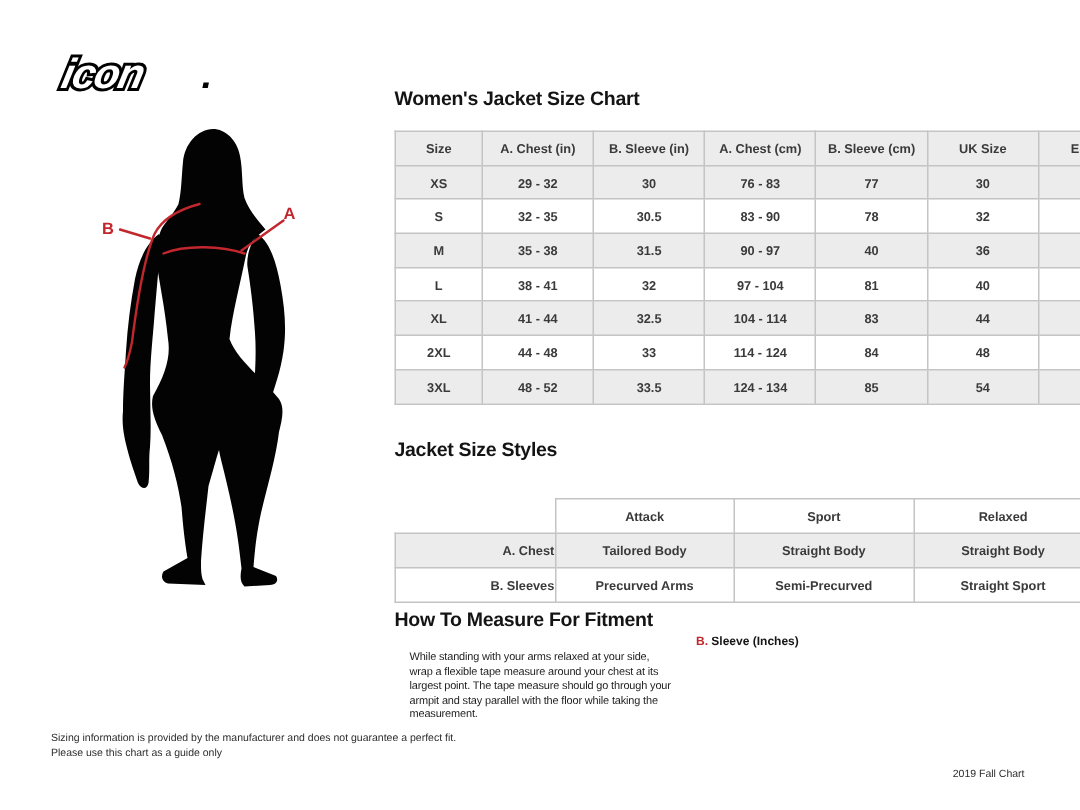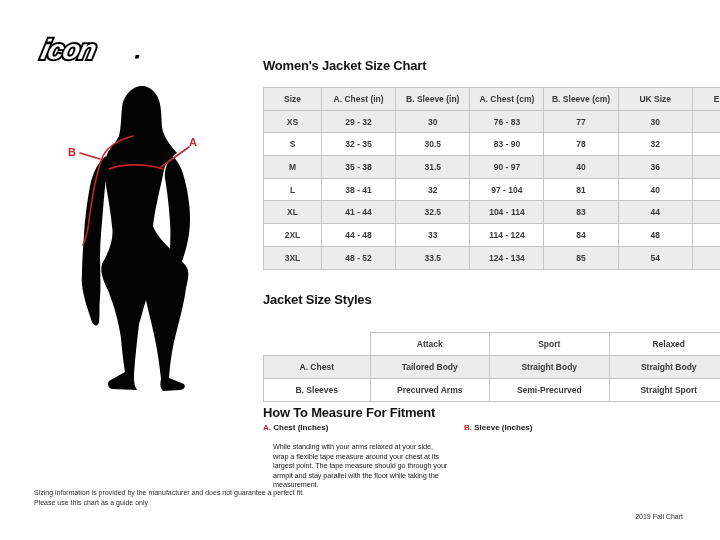--- a/index.html
+++ b/index.html
@@ -27,21 +27,21 @@
 
   #size-table { position:absolute; left:263px; top:87px; width:504px; }
   #size-table th, #size-table td { height:21.7px; }
   #size-table th:first-child, #size-table td:first-child { width:57px; }
   #size-table thead th { background:#ececec; }
   #size-table tbody tr:nth-child(odd) td { background:#ececec; }
   #size-table tbody tr:nth-child(even) td { background:#ffffff; }
 
   #styles-table { position:absolute; left:263px; top:332px; width:466px; }
   #styles-table th, #styles-table td { height:22px; }
-  #styles-table th:first-child, #styles-table td:first-child { width:106px; }
+  #styles-table th:first-child, #styles-table td:first-child { width:106px;text-align:right; }
   #styles-table thead th { background:#ffffff; }
   #styles-table thead th.ghost { border:none; background:transparent; }
   #styles-table tbody tr:nth-child(1) td { background:#ececec; }
   #styles-table tbody tr:nth-child(2) td { background:#ffffff; }
 
   
   #fitment { position:absolute; left:263px; top:423px; width:440px; display:flex; }
   .fit-col { width:195px; margin-right:6px; }
   .fit-col:last-child { width:200px; margin-right:0; }
   .fit-head { font-size:8px; font-weight:bold; color:#161616; margin:0 0 1px 0; }
@@ -248,24 +248,20 @@
           <td>Precurved Arms</td>
           <td>Semi-Precurved</td>
           <td>Straight Sport</td>
         </tr>
       </tbody>
     </table>
 
   <h2 class="section-title" id="title-fitment">How To Measure For Fitment</h2>
   <div id="fitment">
     <div class="fit-col">
-      <p class="fit-head">
-        <span class="red">A.</span>
-        <span>Chest (Inches)</span>
-      </p>
       <p class="fit-body">While standing with your arms relaxed at your side, wrap a flexible tape measure around your chest at its largest point. The tape measure should go through your armpit and stay parallel with the floor while taking the measurement.</p>
     </div>
     <div class="fit-col">
       <p class="fit-head">
         <span class="red">B.</span>
         <span>Sleeve (Inches)</span>
       </p>
     </div>
   </div>
 

